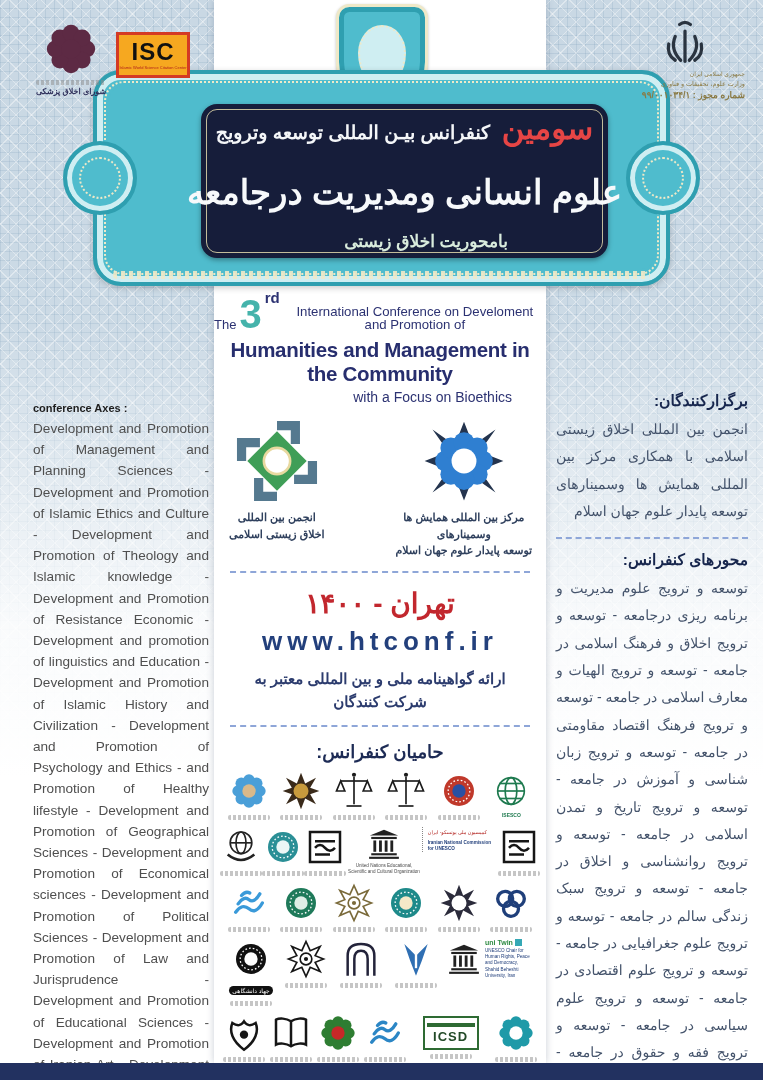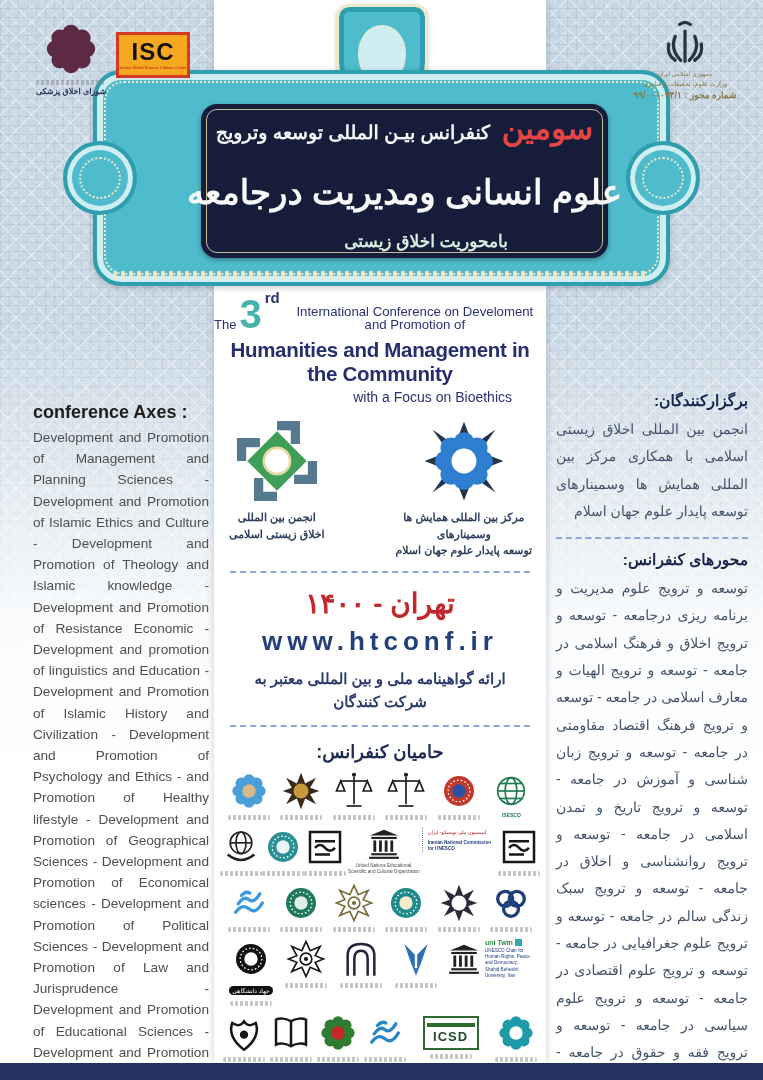--- a/index.html
+++ b/index.html
@@ -50,21 +50,21 @@
   .t-l3{color:#d9ecdd;font-size:17px;font-weight:bold;margin-top:6px;align-self:flex-start;margin-right:80px;}
 
   
   .seal{position:absolute;left:28px;top:20px;width:86px;text-align:center;z-index:5;color:#5d2a44;}
   .seal .cap{font-size:8px;color:#30315c;margin-top:2px;direction:rtl;font-weight:bold;}
   .isc{position:absolute;left:116px;top:32px;width:74px;height:46px;background:#f6a820;border:3px solid #d43a24;
     z-index:5;display:flex;flex-direction:column;align-items:center;justify-content:center;line-height:1;}
   .isc .big{font-size:24px;font-weight:bold;color:#111;letter-spacing:1px;}
   .isc .sub{font-size:4px;color:#b1201c;margin-top:2px;}
   .gov{position:absolute;right:18px;top:18px;width:120px;text-align:center;z-index:5;color:#2a3440;}
-  .gov .ln{direction:rtl;color:#8a7a44;line-height:1.5;}
+  .gov .ln{direction:rtl;color:#8a7a44;line-height:1.5;text-align:right;}
   .gov .ln1{font-size:6px}.gov .ln2{font-size:6.5px}.gov .ln3{font-size:9px;font-weight:bold;}
 
   
   .cc{position:relative;width:100%;height:100%;padding-top:294px;}
   .eng{text-align:center;color:#2c3272;}
   .eng-l1{display:flex;justify-content:center;align-items:flex-end;gap:2px;line-height:1;}
   .eng-l1 .the{font-size:13px;margin-bottom:3px;}
   .eng-l1 .num{font-size:40px;font-weight:bold;color:#45b3ab;margin:0 1px;}
   .eng-l1 .ord{font-size:15px;font-weight:bold;align-self:flex-start;margin-top:-4px;}
   .eng-l1 .rest{font-size:13.2px;margin-bottom:3px;margin-left:2px;}
@@ -97,21 +97,21 @@
   .icsd-box .bar{width:48px;height:4px;background:#2e6b33;margin-bottom:3px;}
   .icsd-box .t{font-size:13px;font-weight:bold;color:#234a28;letter-spacing:1px;line-height:1;}
   .comm{border-left:1px dotted #888;padding-left:5px;text-align:left;}
   .unitwin{display:flex;gap:4px;align-items:center;}
   .ut-right{text-align:left;}
   .ut-name{font-size:7px;color:#2e8b42;font-weight:bold;display:flex;align-items:center;gap:2px;}
   .ut-sq{width:7px;height:7px;background:#35a8b5;display:inline-block;}
 
   
   .left-col{position:absolute;left:33px;top:402px;width:176px;z-index:3;}
-  .left-col h3{margin:0 0 4px;font-size:18px;color:#1d1d1d;}
+  .left-col h3{margin:0 0 4px;font-size:11px;color:#1d1d1d;}
   .left-col p{margin:0;font-size:13.6px;line-height:1.56;color:#4f4f4f;text-align:justify;}
   .right-col{position:absolute;left:556px;top:392px;width:192px;z-index:3;direction:rtl;}
   .right-col h3{margin:0 0 6px;font-size:15.5px;color:#17264d;}
   .right-col p{margin:0;font-size:14px;line-height:1.95;color:#44536b;text-align:justify;}
   .right-col .sep2{border-top:2px dashed #8ea6d8;margin:12px 0;}
 </style>
 </head>
 <body>
 
 <svg width="0" height="0" style="position:absolute">

